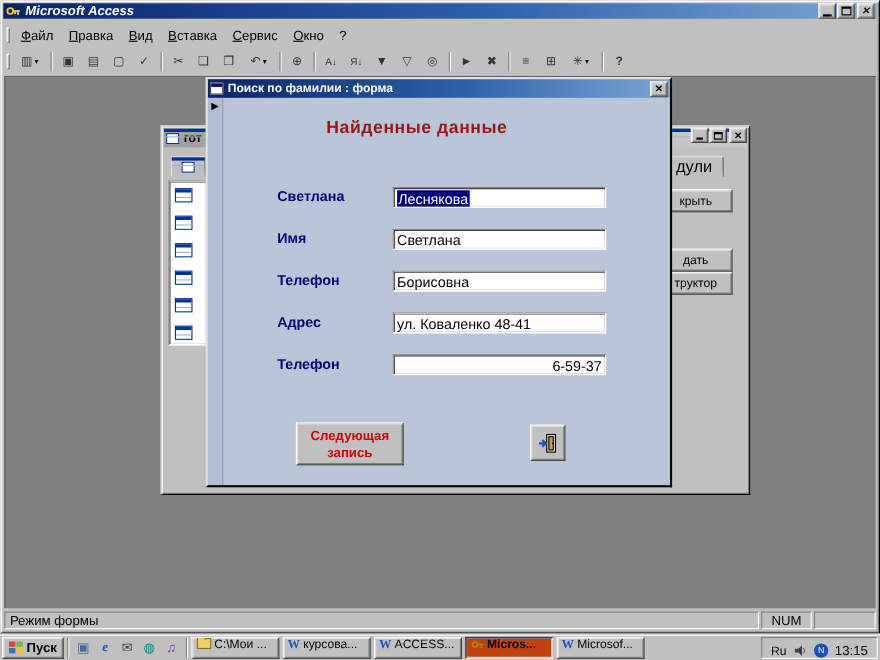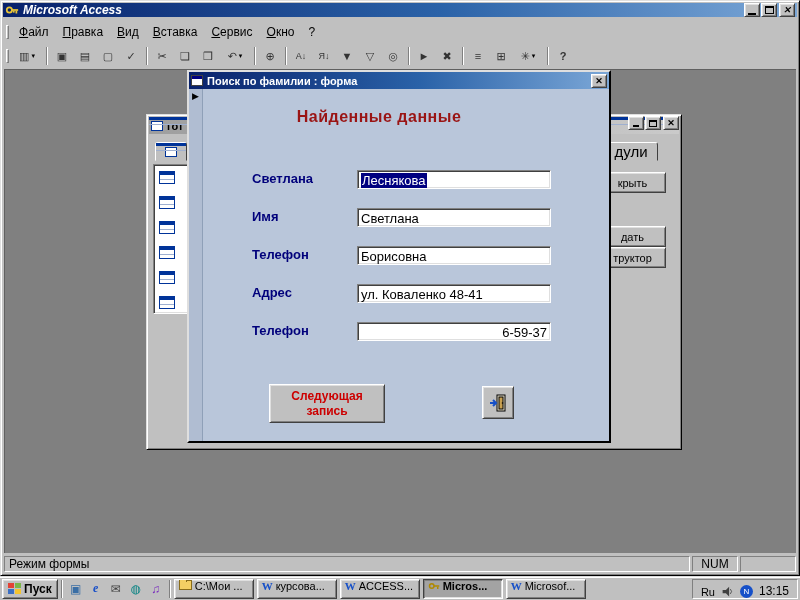--- a/index.html
+++ b/index.html
@@ -6,21 +6,21 @@
   html,body { margin:0; padding:0; }
   body { width:800px; height:600px; font-family:"Liberation Sans", sans-serif; }
   .screen { position:relative; width:800px; height:600px; overflow:hidden; background:#808080; }
 
   
   .raised { background:#c0c0c0; border:1px solid; border-color:#dfdfdf #000 #000 #dfdfdf;
             box-shadow: inset 1px 1px 0 #fff, inset -1px -1px 0 #808080; }
   .btn    { background:#c0c0c0; border:1px solid; border-color:#fff #404040 #404040 #fff;
             box-shadow: inset 1px 1px 0 #dfdfdf, inset -1px -1px 0 #808080; cursor:default; }
   .btn.pressed { border-color:#404040 #fff #fff #404040;
-            box-shadow: inset 1px 1px 0 #808080, inset -1px -1px 0 #dfdfdf; background:#a3a3a3; }
+            box-shadow: inset 1px 1px 0 #808080, inset -1px -1px 0 #dfdfdf; background:#c2410c; }
   .sunken { background:#fff; border:1px solid; border-color:#808080 #fff #fff #808080;
             box-shadow: inset 1px 1px 0 #404040, inset -1px -1px 0 #dfdfdf; }
   .panel-sunken { border:1px solid; border-color:#808080 #fff #fff #808080; }
 
   
   .app-window { position:absolute; left:0; top:0; width:800px; height:576px; }
   .titlebar { position:absolute; left:2px; top:2px; right:2px; height:14px;
               background:linear-gradient(90deg,#08216b 0%,#2a62a8 55%,#7ba7d7 100%);
               display:flex; align-items:center; padding:0 2px;font-style:italic; }
   .titlebar .title-text { color:#fff; font-weight:bold; font-size:12px; margin-left:4px; flex:1;
@@ -88,21 +88,21 @@
   .form-heading { position:absolute; left:14px; right:54px; top:19px; text-align:center;
                   color:#9a1414; font-size:16px; font-weight:bold; letter-spacing:0.5px; }
   .field-row { position:absolute; left:0; width:100%; height:19px; }
   .flabel { position:absolute; left:63px; top:1px; font-size:13px; font-weight:bold; color:#00007b; }
   .finput { position:absolute; left:168px; width:194px; height:19px; background:#fff;
             border:1px solid; border-color:#808080 #fff #fff #808080;
             box-shadow: inset 1px 1px 0 #404040, inset -1px -1px 0 #dfdfdf;
             display:flex; align-items:flex-end; padding:0 3px; font-size:13px; color:#000; overflow:hidden; }
   .finput.right { justify-content:flex-end; }
   .fval.selected { background:#000080; color:#fff; padding:0 1px; }
-  .next-btn { position:absolute; left:80px; top:295px; width:116px; height:39px;
+  .next-btn { position:absolute; left:80px; top:295px; width:98px; height:39px;
               display:flex; align-items:center; justify-content:center; text-align:center;
               color:#cc0000; font-weight:bold; font-size:12px; line-height:1.2; }
   .exit-btn { position:absolute; left:293px; top:297px; width:32px; height:33px;
               display:flex; align-items:center; justify-content:center; }
 
   
   .statusbar { position:absolute; left:2px; right:2px; bottom:2px; height:19px; background:#c0c0c0;
                display:flex; align-items:center; gap:2px; padding:1px 1px; font-size:12px; }
   .sb-panel { height:16px; display:flex; align-items:center; padding:0 4px; }
   .sb-mode { flex:1; }

